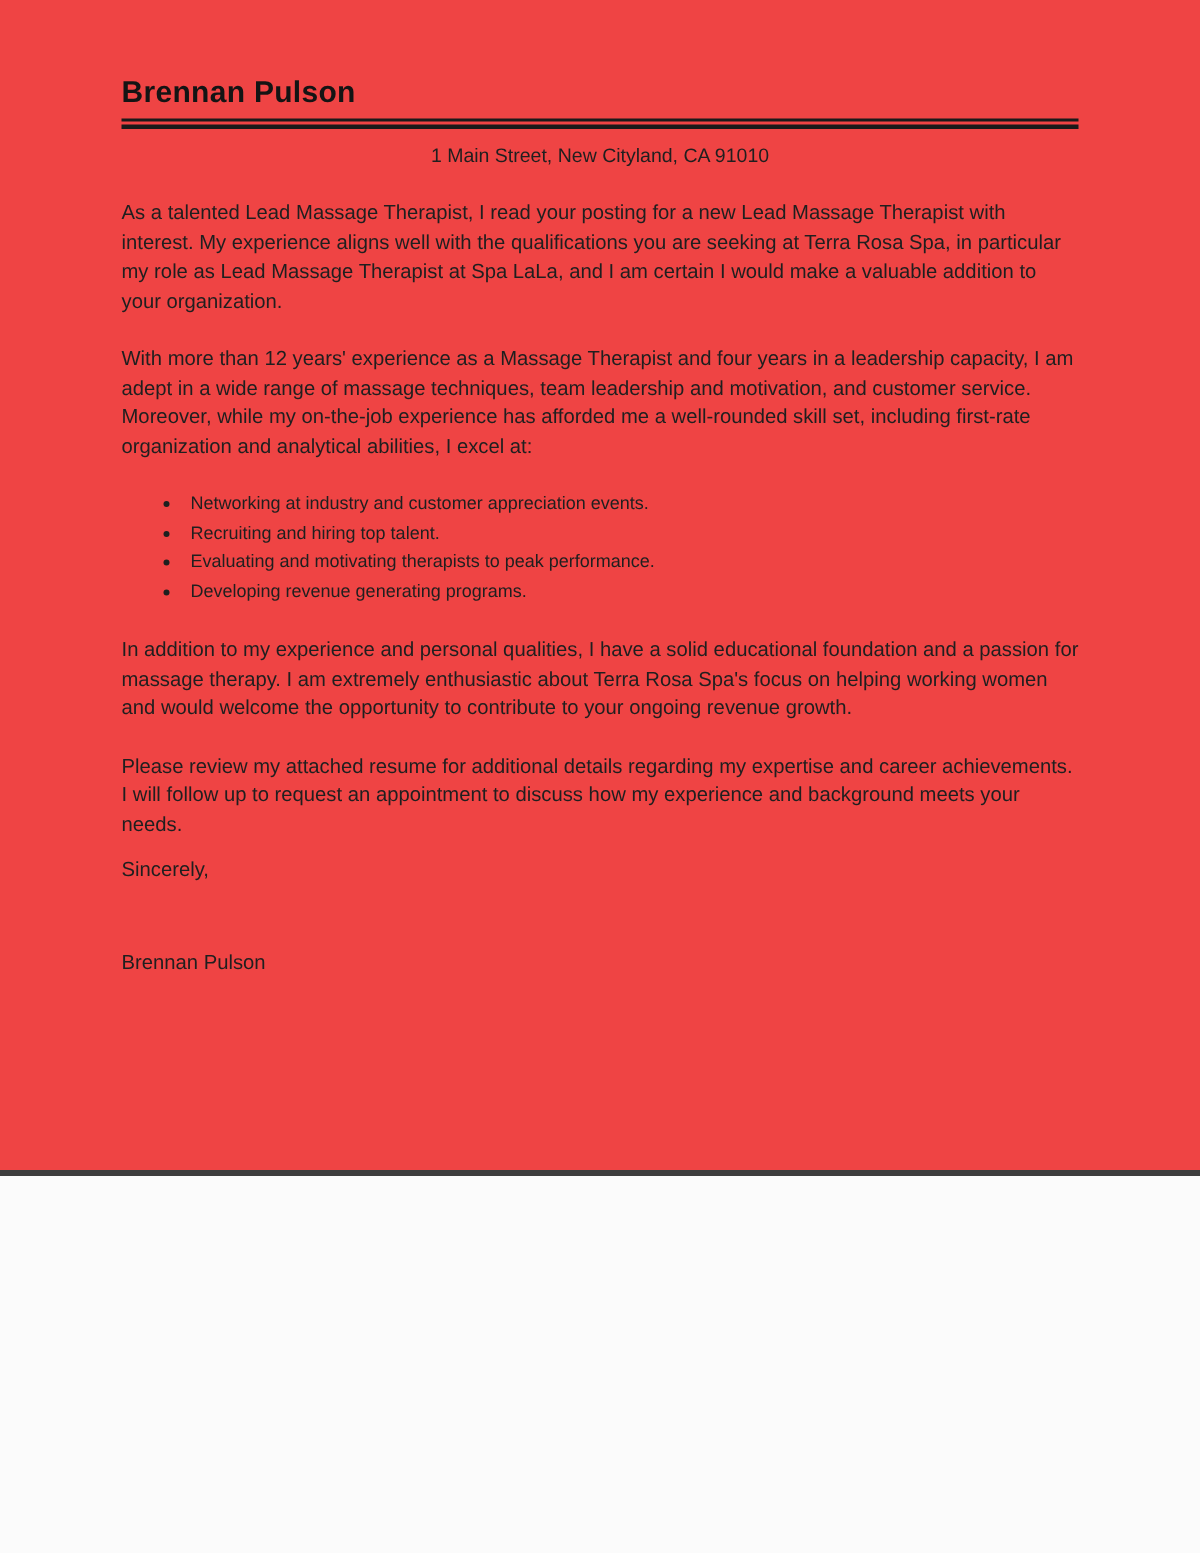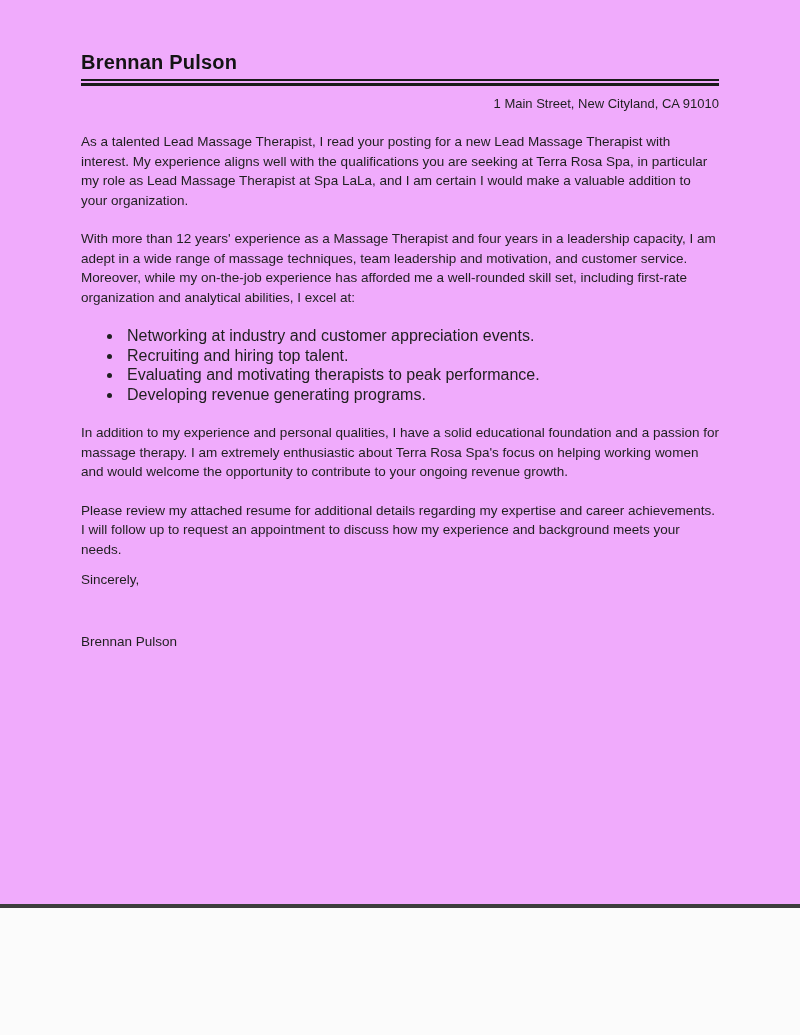--- a/index.html
+++ b/index.html
@@ -3,22 +3,22 @@
 <meta charset="utf-8">
 <style>
   html, body {
     margin: 0;
     padding: 0;
     background: #fbfbfb;
   }
   .page {
     position: relative;
     width: 800px;
-    height: 908px;
-    background: #f0abfc;
+    height: 784px;
+    background: #ef4444;
     font-family: "Liberation Sans", "DejaVu Sans", sans-serif;
     color: #1f1f1f;
     box-sizing: border-box;
     overflow: hidden;
   }
   .content {
     padding: 50px 81px 0 81px;
   }
   .author-name {
     margin: 0;
@@ -29,40 +29,40 @@
     letter-spacing: 0.2px;
   }
   .header-rule {
     margin-top: 5px;
     height: 2px;
     border-top: 2px solid #1a1a1a;
     border-bottom: 3px solid #1a1a1a;
   }
   .contact-block {
     margin-top: 9px;
-    text-align: right;
+    text-align: center;
     font-size: 13px;
     line-height: 18px;
     color: #1f1f1f;
   }
   .contact-block div { margin: 0; }
   .salutation {
     margin: 19px 0 0 0;
     font-size: 13.5px;
     line-height: 19.5px;
   }
   .para {
     margin: 19px 0 0 0;
     font-size: 13.5px;
     line-height: 19.5px;
   }
   ul.skills {
     margin: 19px 0 0 0;
     padding: 0 0 0 42px;
-    font-size: 16px;
+    font-size: 12px;
     line-height: 19.5px;
     list-style-type: disc;
   }
   ul.skills li {
     margin: 0;
     padding-left: 4px;
   }
   .thanks {
     margin: 19px 0 0 0;
     font-size: 13.5px;

